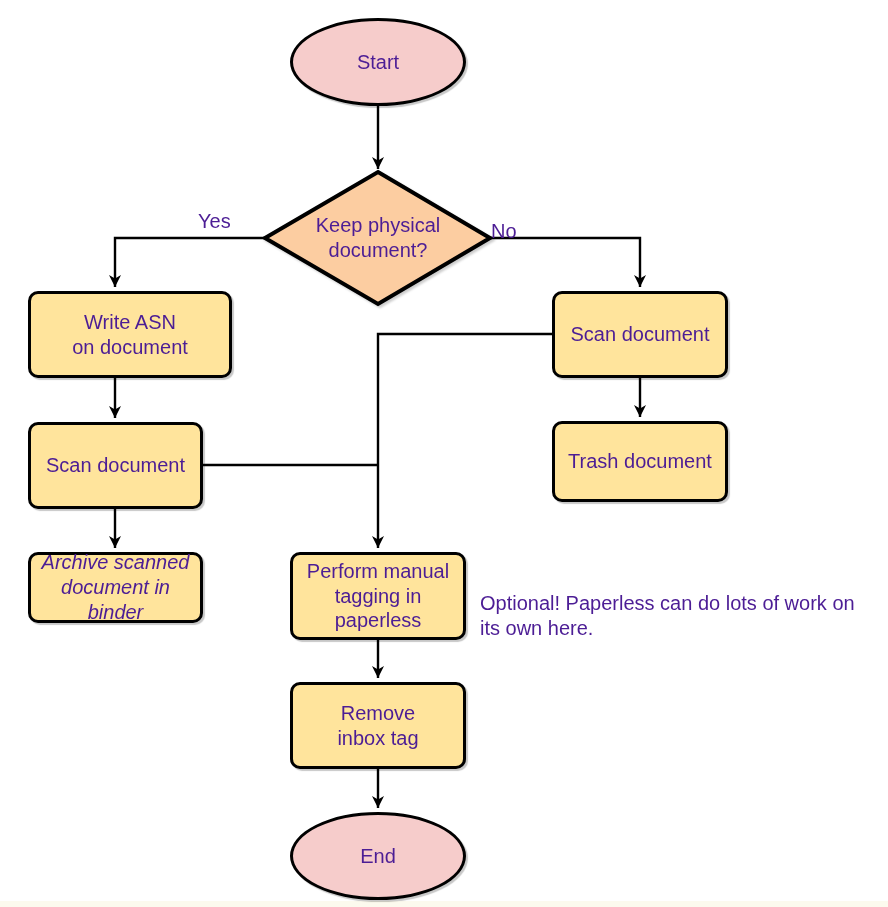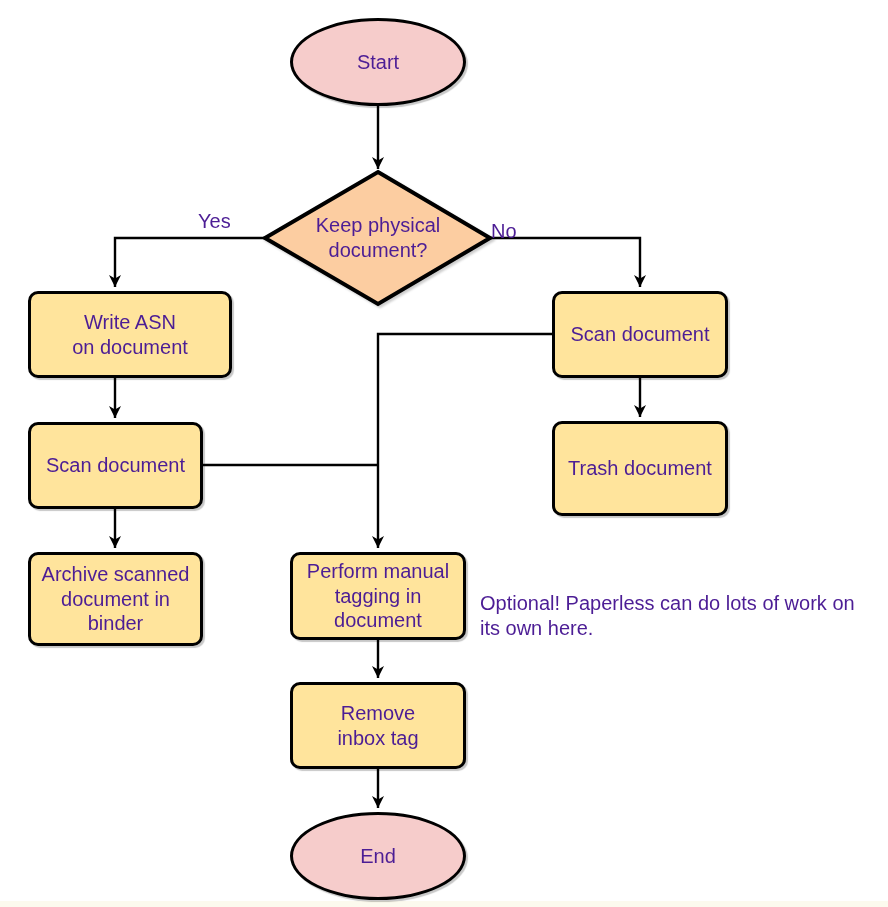--- a/index.html
+++ b/index.html
@@ -97,31 +97,31 @@
 document?</div>
 
   <div class="edge-label" style="left:198px;top:210px;">Yes</div>
   <div class="edge-label" style="left:491px;top:220px;">No</div>
 
   <div class="node process" style="left:28px;top:291px;width:204px;height:87px;">Write ASN
 on document</div>
 
   <div class="node process" style="left:28px;top:422px;width:175px;height:87px;">Scan document</div>
 
-  <div class="node process" style="left:28px;top:552px;width:175px;height:94px;">Archive scanned
+  <div class="node process" style="left:28px;top:552px;width:175px;height:71px;font-style:italic;">Archive scanned
 document in
 binder</div>
 
   <div class="node process" style="left:552px;top:291px;width:176px;height:87px;">Scan document</div>
 
-  <div class="node process" style="left:552px;top:421px;width:176px;height:95px;">Trash document</div>
+  <div class="node process" style="left:552px;top:421px;width:176px;height:81px;">Trash document</div>
 
   <div class="node process" style="left:290px;top:552px;width:176px;height:88px;">Perform manual
 tagging in
-document</div>
+paperless</div>
 
   <div class="node terminal" style="left:290px;top:812px;width:176px;height:88px;">End</div>
 
   <div class="node process" style="left:290px;top:682px;width:176px;height:87px;">Remove
 inbox tag</div>
 
   <div class="annotation" style="left:480px;top:591px;width:402px;">Optional! Paperless can do lots of work on
 its own here.</div>
 
   <div class="bottom-strip"></div>

